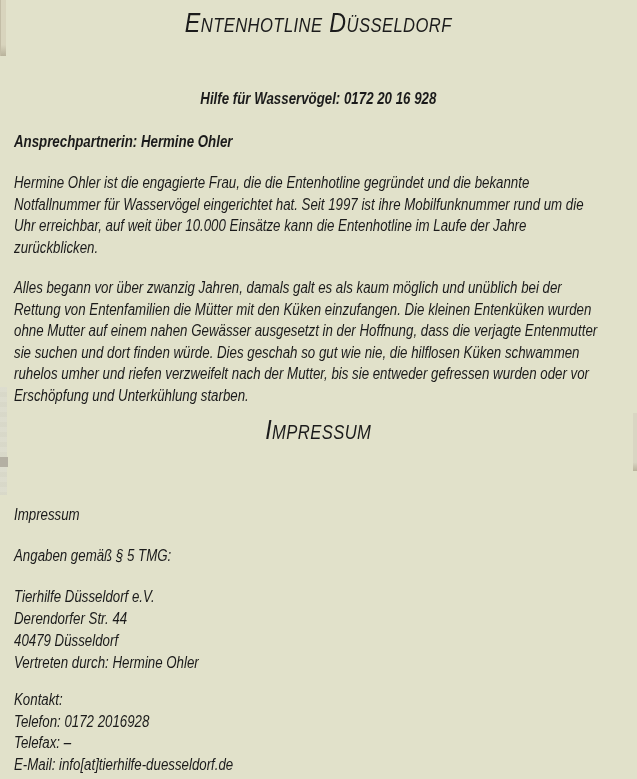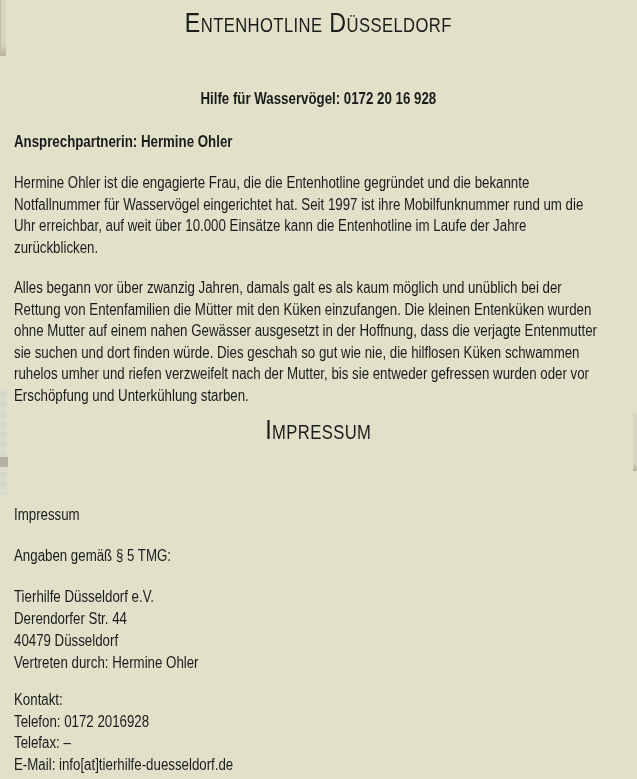--- a/index.html
+++ b/index.html
@@ -17,20 +17,21 @@
     background:var(--background);
     font-family:"Liberation Sans","DejaVu Sans",sans-serif;
     color:var(--text);
     -webkit-font-smoothing:antialiased;
   }
   .page{
     position:relative;
     width:637px;height:779px;
     overflow:hidden;
     background:var(--background);
+    font-style:italic;
   }
   
   .txt{
     position:absolute;
     margin:0;
     transform:scaleX(0.83);
     transform-origin:0 0;
     white-space:pre-line;
     font-size:16px;
     line-height:21.5px;

